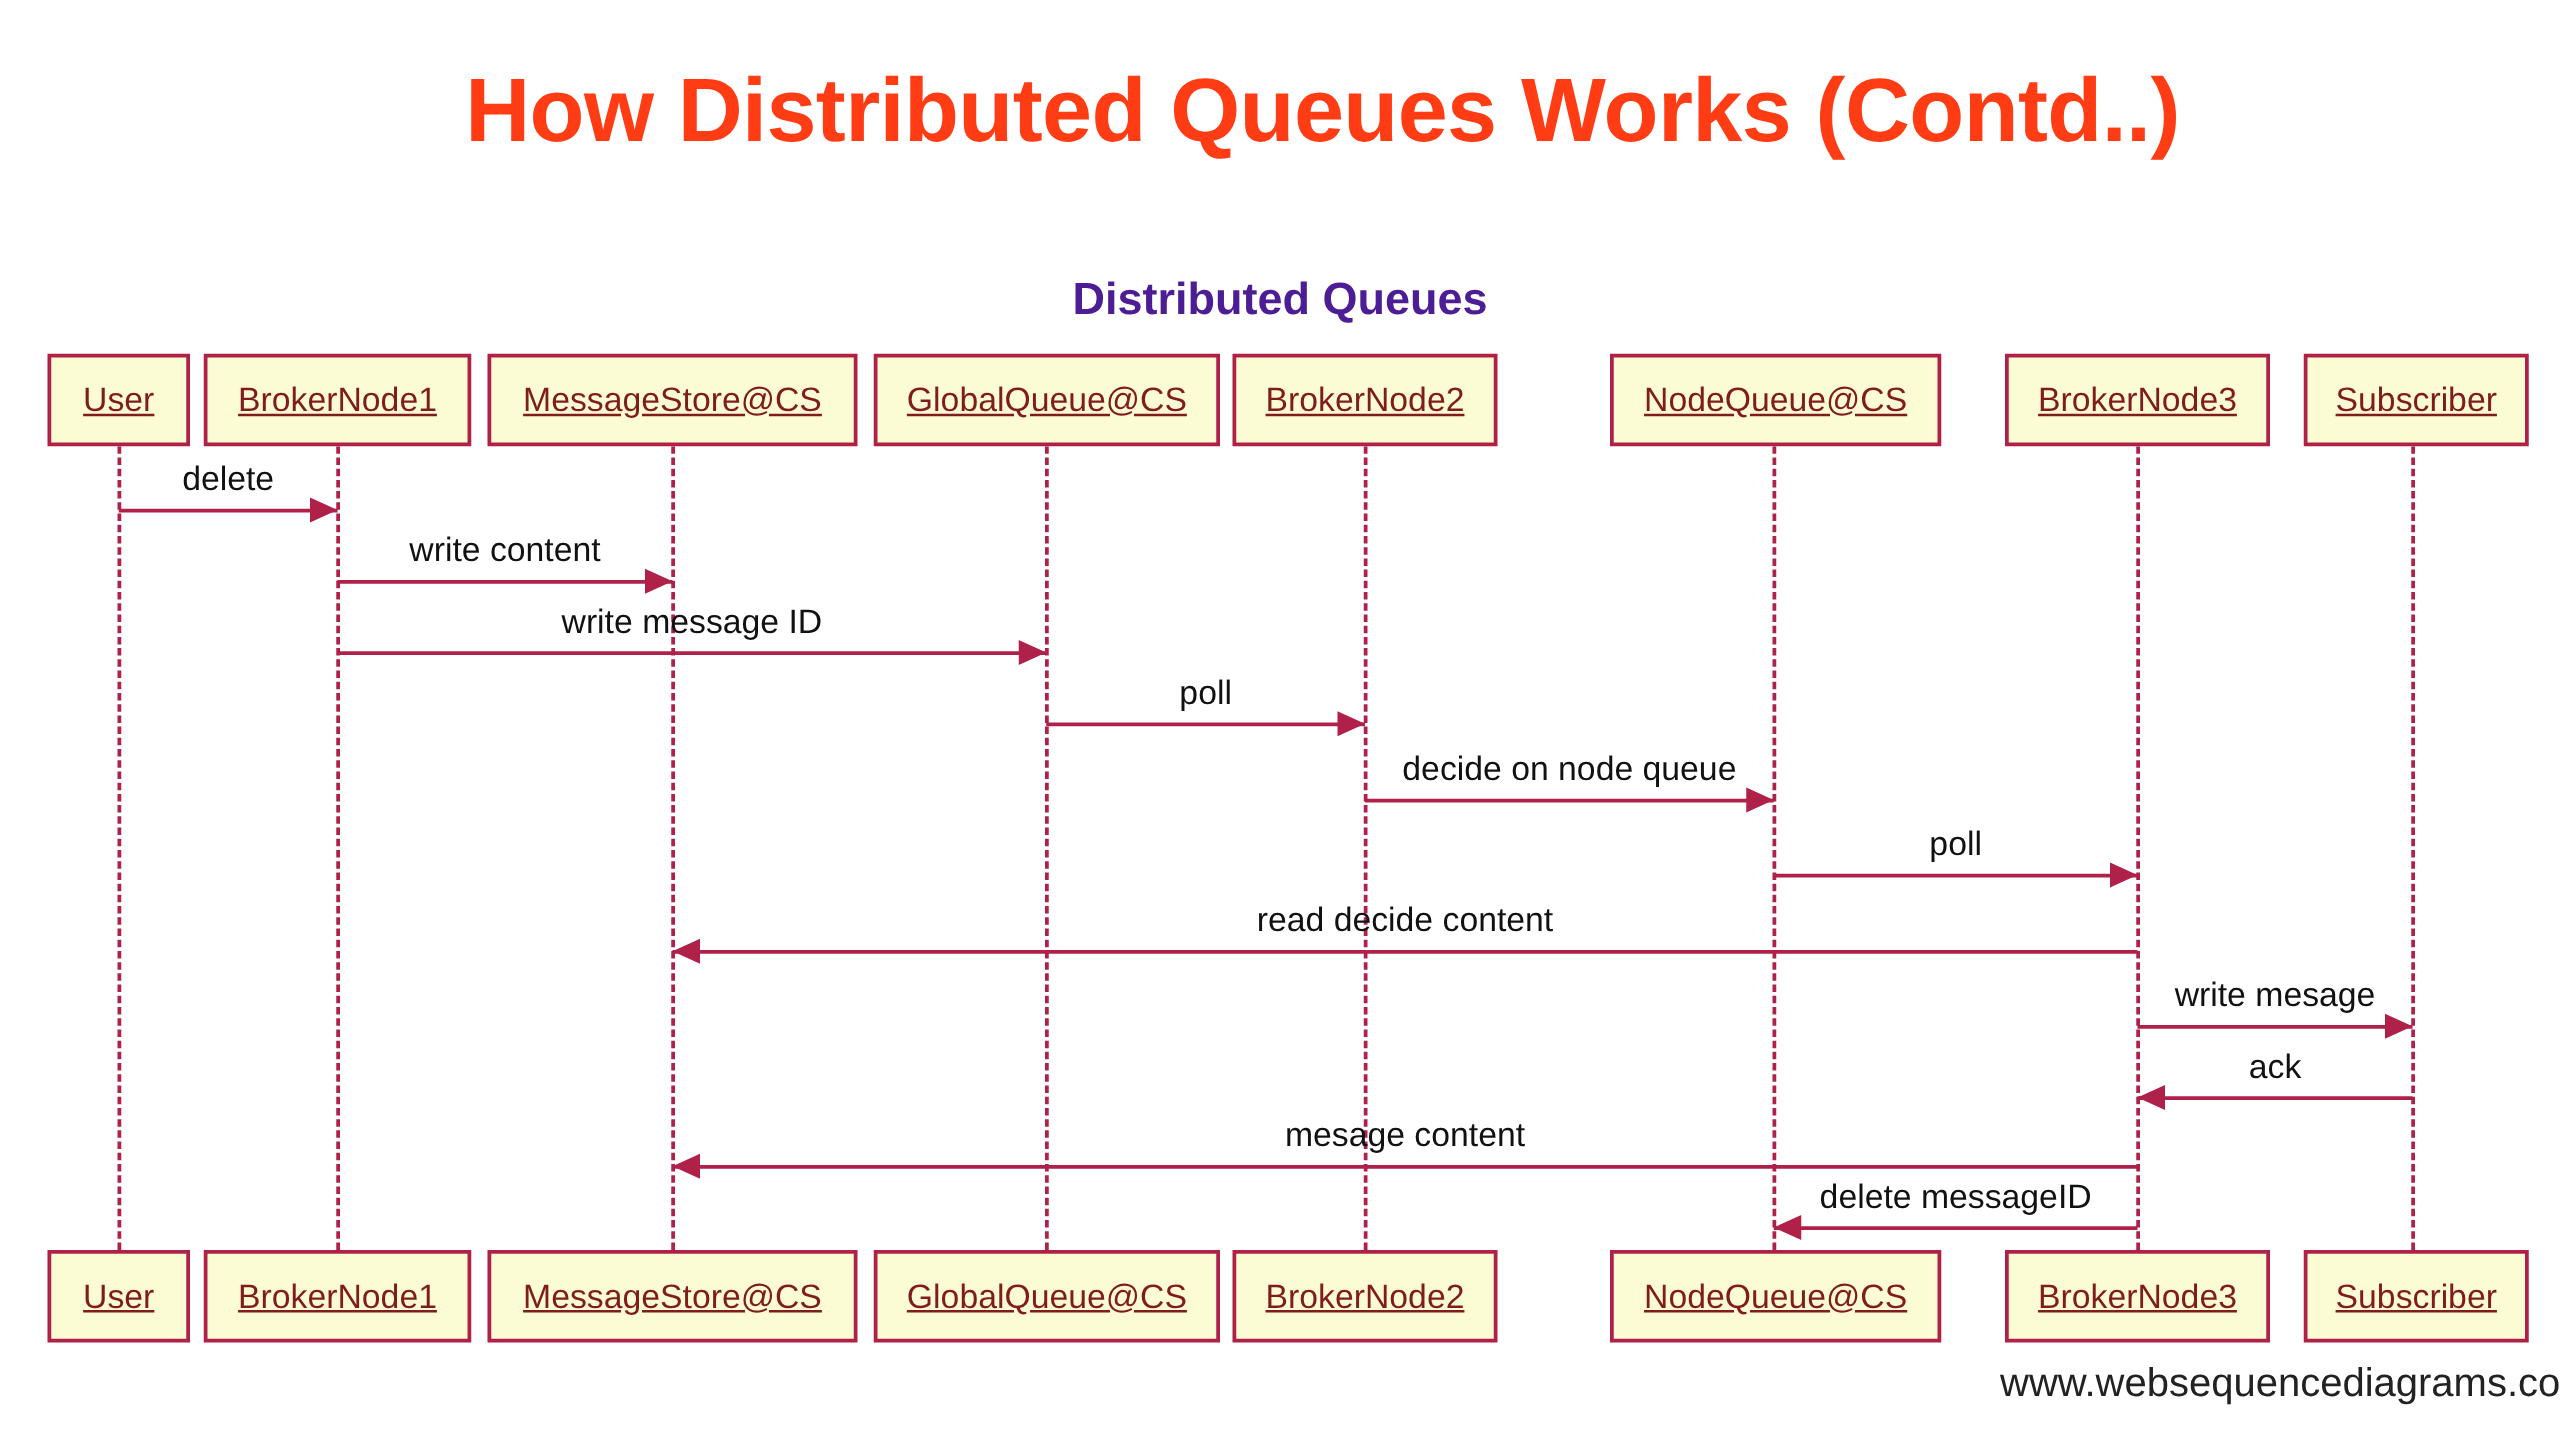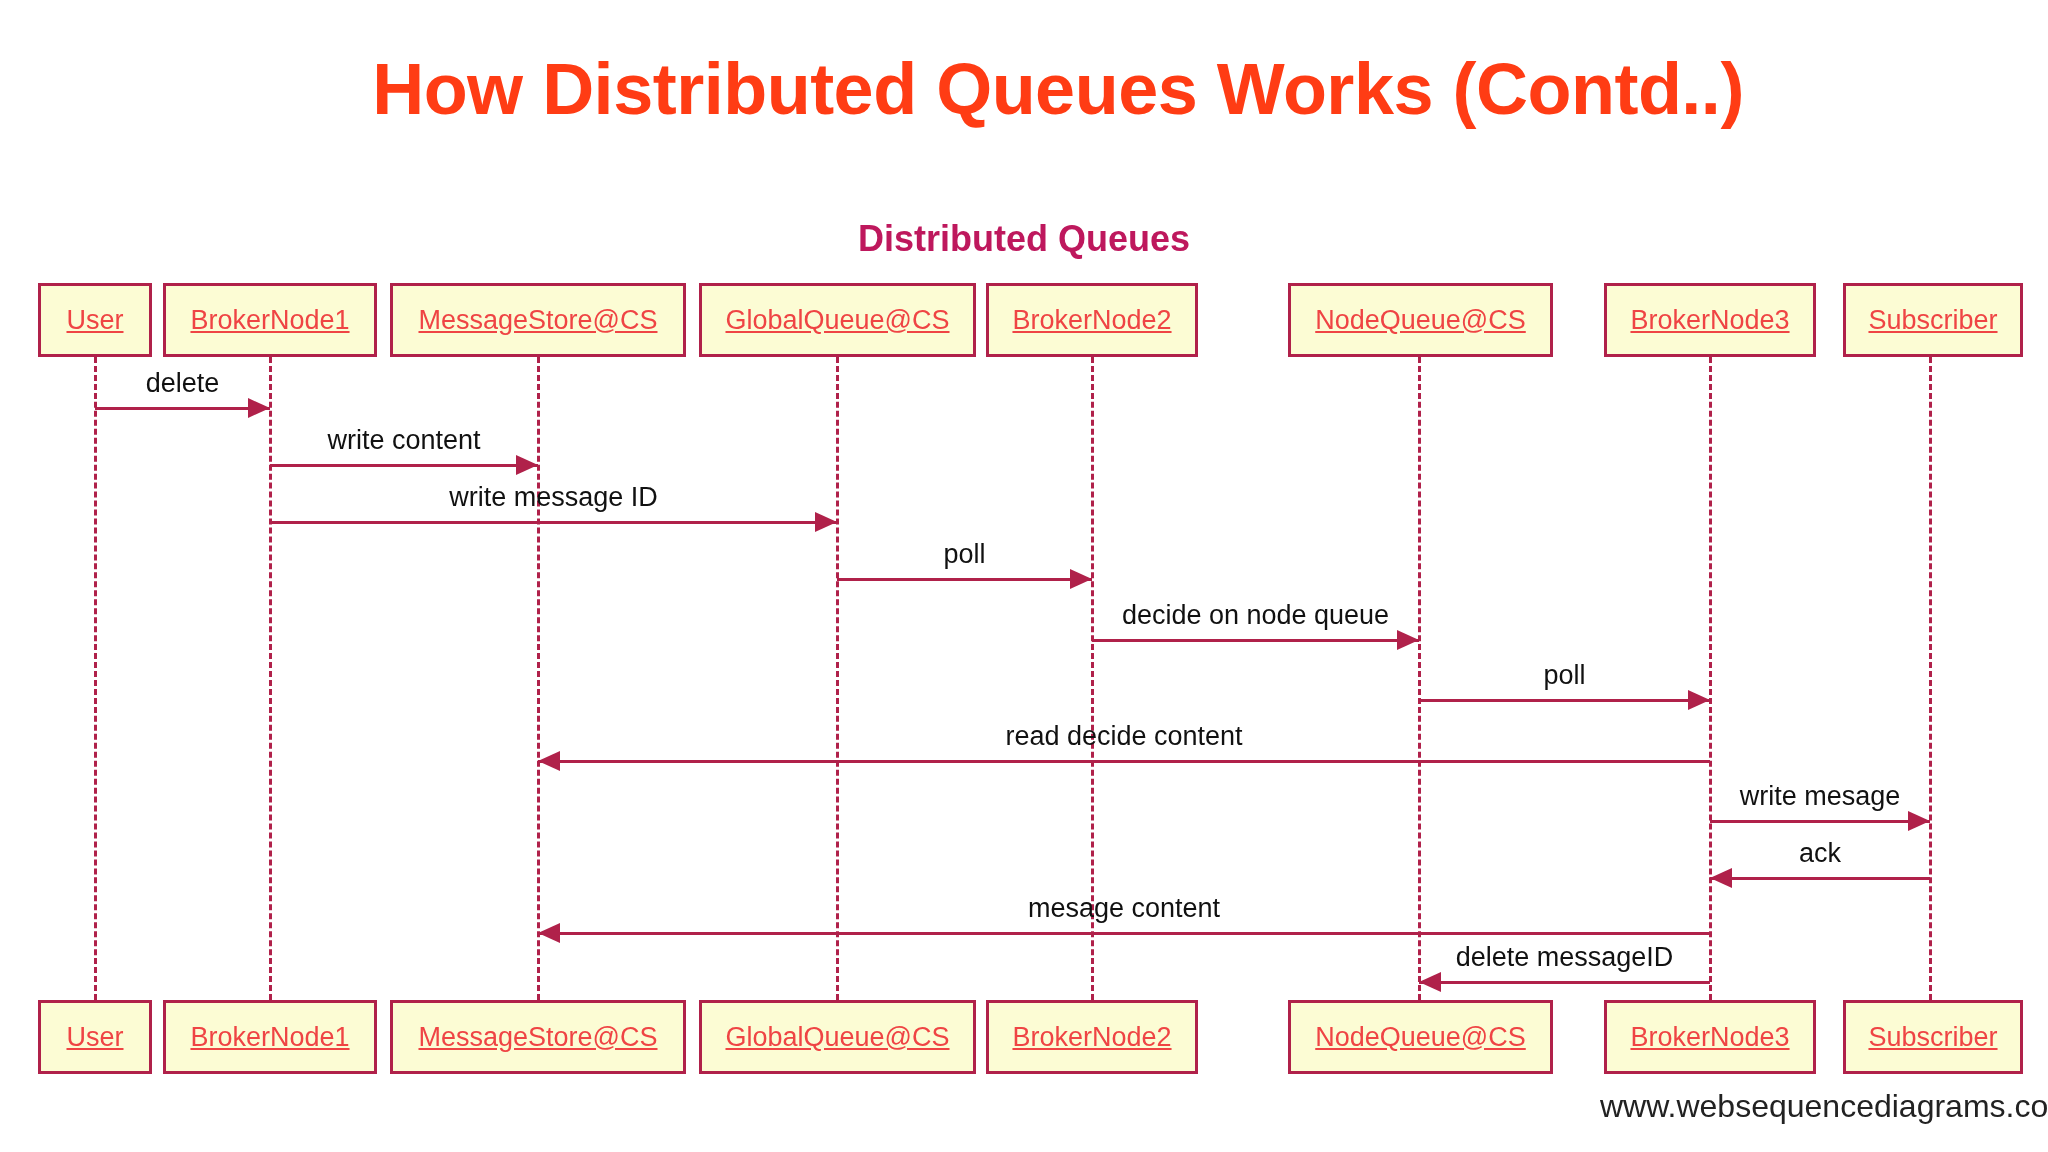--- a/index.html
+++ b/index.html
@@ -23,21 +23,21 @@
     white-space:nowrap;
     padding-left:34px;
   }
 
   .diagram-title{
     position:absolute;
     top:218px;left:0;width:2048px;
     text-align:center;
     font-size:36px;
     font-weight:bold;
-    color:#be185d;
+    color:#4c1d95;
     white-space:nowrap;
   }
 
   
   #seq{
     position:absolute;
     left:0;top:0;width:2048px;height:1152px;
   }
   .lifeline{
     position:absolute;
@@ -49,21 +49,21 @@
     height:74px;
     background:#FCFCD4;
     border:3px solid #B0214A;
     box-sizing:border-box;
     display:flex;
     align-items:center;
     justify-content:center;
   }
   .pbox span{
     font-size:27px;
-    color:#ef4444;
+    color:#7f1d1d;
     text-decoration:underline;
     white-space:nowrap;
     line-height:1;
   }
 
   .msg{position:absolute;height:0;}
   .msg .line{
     position:absolute;
     left:0;top:0;
     height:0;

